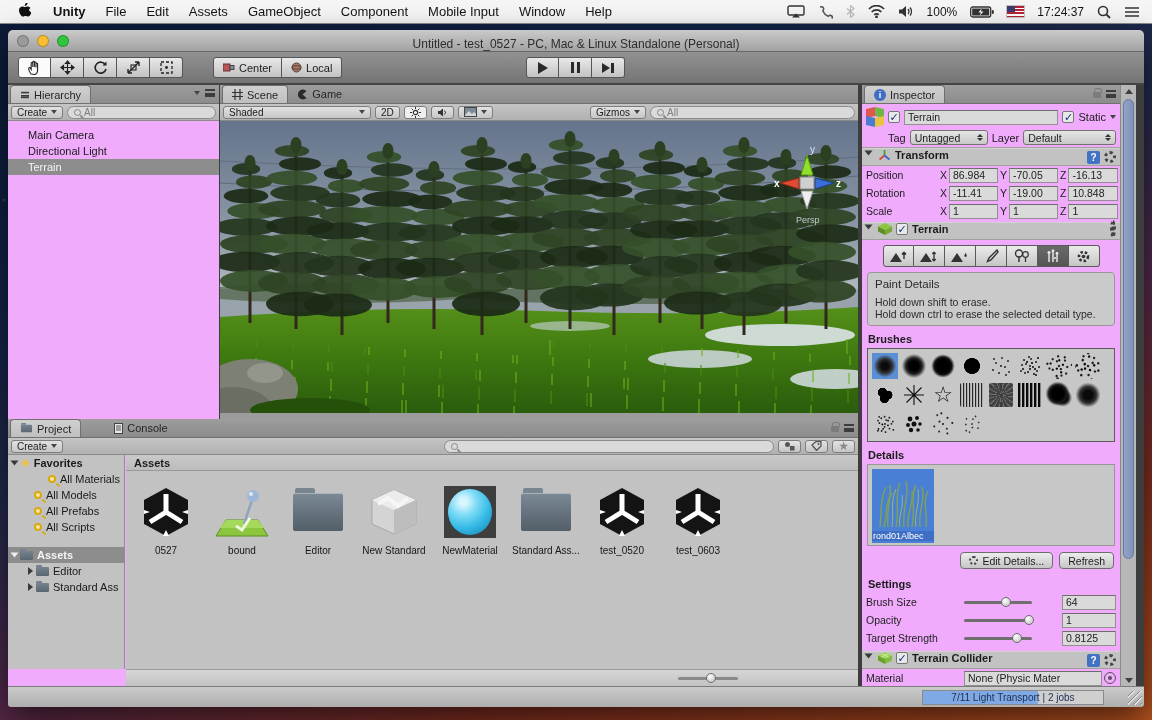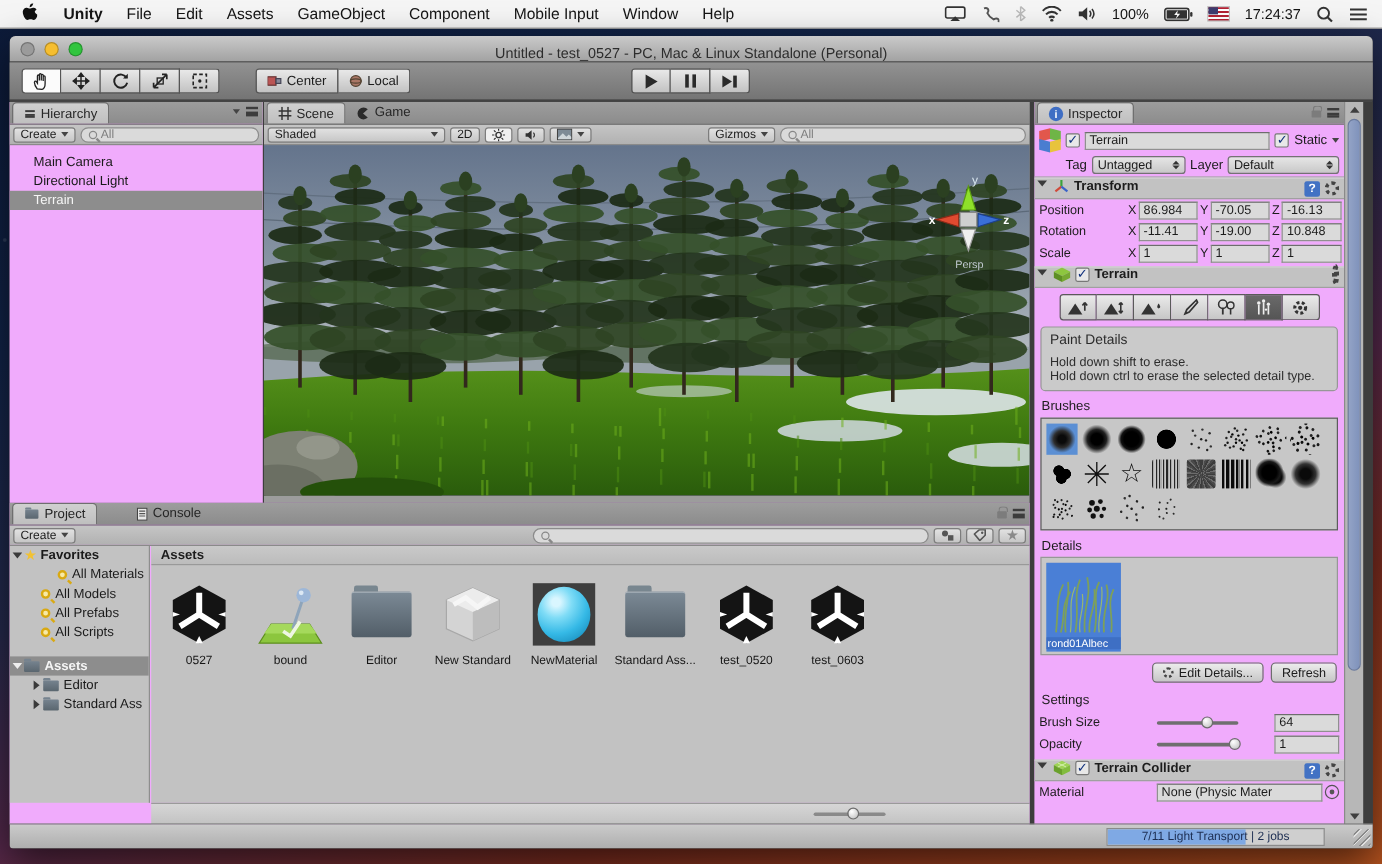--- a/index.html
+++ b/index.html
@@ -85,21 +85,21 @@
   .updown .u{border-bottom:3px solid #333}.updown .d{border-top:3px solid #333}
   .chk{width:12px;height:12px;background:#e8e8e8;border:1px solid #777;border-radius:2px;font-size:11px;line-height:10px;text-align:center;color:#12327e;font-weight:bold;flex:none}
   .comp-h{height:18px;display:flex;gap:4px;background:#c2c2c2;border-top:1px solid #d2d2d2;border-bottom:1px solid #a0a0a0;font-weight:bold;font-size:11px;padding:0 4px}
   .helpic{width:13px;height:13px;background:#4272c4;border-radius:2px;color:#fff;font-size:10px;font-weight:bold;display:flex;align-items:center;justify-content:center;flex:none}
   .gear{width:12px;height:12px;border-radius:50%;border:3px dotted #444;flex:none}
   .irow{display:flex;align-items:center;height:18px;padding:0 4px;font-size:10.5px;gap:2px}
   .ilabel{width:72px;flex:none}
   .axgrp{display:flex;align-items:center;gap:2px;width:58px;flex:none}
   .axgrp .fld{flex:1;min-width:0}
   .infobox{margin:5px 5px 0 5px;background:#cacaca;border:1px solid #979797;border-radius:4px;padding:5px 7px;font-size:10.5px;color:#2c2c2c}
-  .sect{font-weight:normal;font-size:11px;padding:7px 6px 3px 6px}
+  .sect{font-weight:bold;font-size:11px;padding:7px 6px 3px 6px}
   .brushbox{margin:0 5px;background:#c7c7c7;border:1px solid #5c5c5c;padding:4px;display:flex;flex-wrap:wrap;gap:3px}
   .brush{width:26px;height:26px;display:flex;align-items:center;justify-content:center;position:relative;overflow:hidden}
   .brush.sel{background:#5b8fd4}
   .b-soft1{background:radial-gradient(circle,#0a0a0a 0 18%,#2e2e2e 38%,transparent 62%)}
   .b-soft2{background:radial-gradient(circle,#000 0 26%,#222 44%,transparent 66%)}
   .b-soft3{background:radial-gradient(circle,#000 0 34%,#111 48%,transparent 64%)}
   .b-solid{background:radial-gradient(circle,#000 0 42%,transparent 45%)}
   .spk{width:2px;height:2px;background:#1c1c1c;border-radius:50%;
     box-shadow:3px 1px #111,-4px -2px #222,6px -4px #1a1a1a,-7px 3px #111,1px -7px #222,-2px 6px #111,7px 5px #222,-6px -6px #1a1a1a,4px 8px #111,-8px -1px #222,8px -8px #111,0 3px #000,-3px -4px #000,5px 3px #000,-5px 7px #222,2px -3px #000,9px 1px #1a1a1a,-9px 5px #222,6px 9px #111,-1px -9px #1a1a1a}
   .spk.s2{transform:rotate(40deg) scale(1.15)}
@@ -1137,20 +1137,28 @@
           <span class="fld vfld">64</span>
         </div>
         <div class="irow">
           <span class="ilabel" style="width:96px">Opacity</span>
           <span class="slider">
               <i style="left: 95%;"></i>
             </span>
           <span style="flex:1"></span>
           <span class="fld vfld">1</span>
         </div>
+        <div class="irow">
+          <span class="ilabel" style="width:96px">Target Strength</span>
+          <span class="slider">
+              <i style="left: 78%;"></i>
+            </span>
+          <span style="flex:1"></span>
+          <span class="fld vfld">0.8125</span>
+        </div>
 
         <div class="comp-h" style="margin-top:4px">
           <span class="tri open"></span>
           <svg width="14" height="12" viewBox="0 0 14 12">
               <polygon points="7,0 14,3.5 7,7 0,3.5" fill="#9ed455"></polygon>
               <polygon points="0,3.5 7,7 7,12 0,8.5" fill="#6aa12c"></polygon>
               <polygon points="14,3.5 7,7 7,12 14,8.5" fill="#82bc3e"></polygon>
               <path d="M3.5 1.8 L10.5 5.2 M3.5 5.2 L10.5 1.8" stroke="#d6f0b2" stroke-width="0.8"></path>
             </svg>
           <span class="chk">✓</span>

